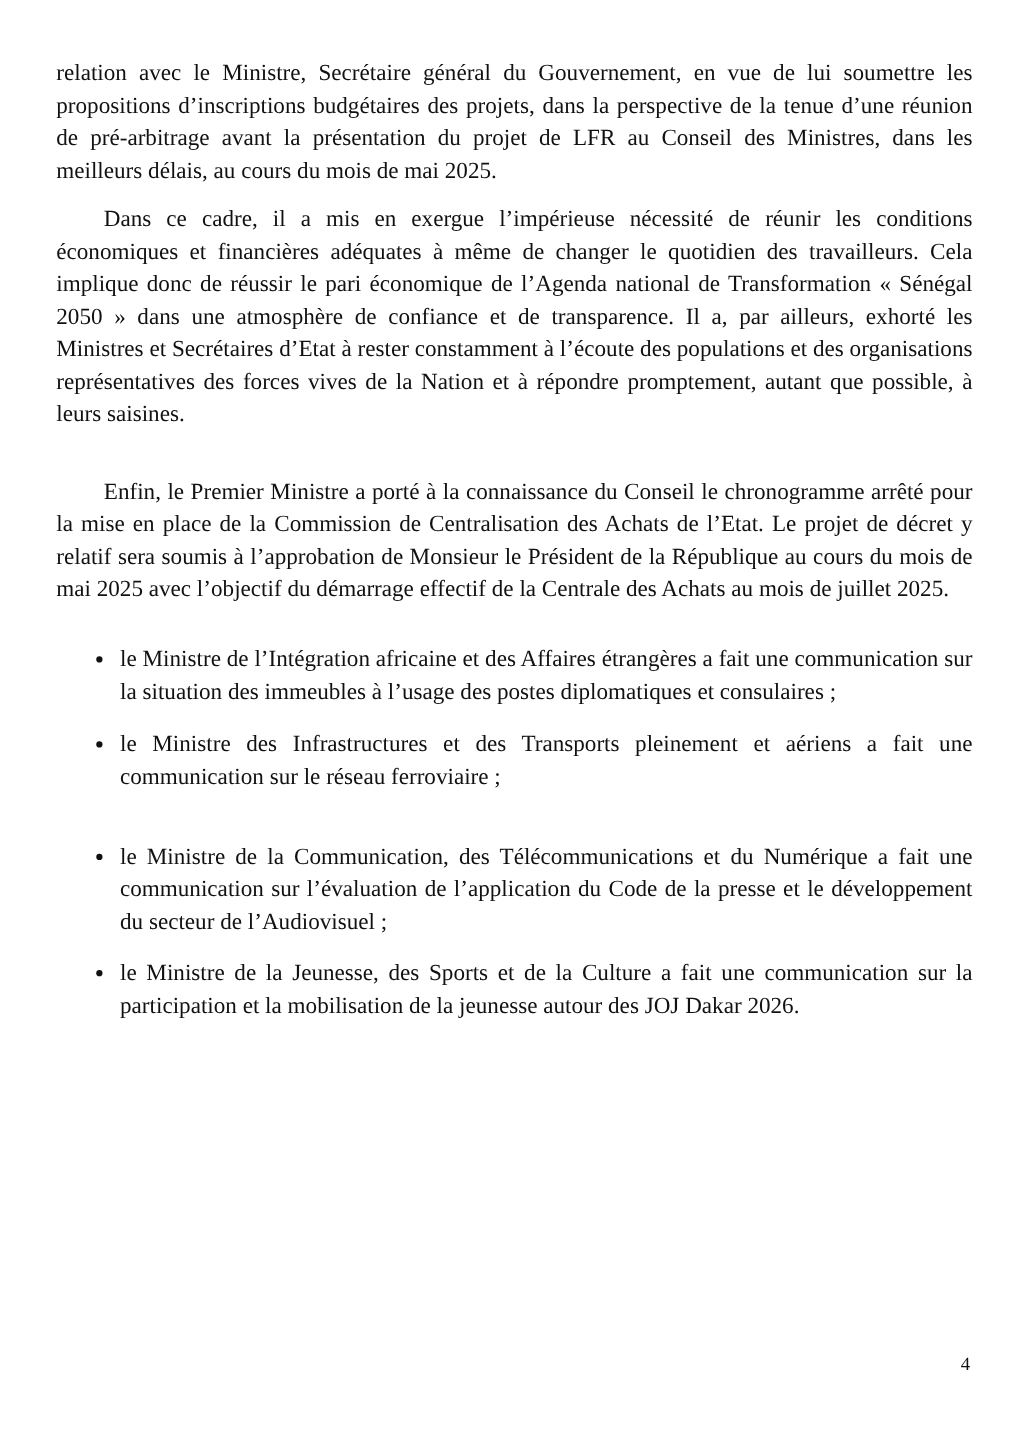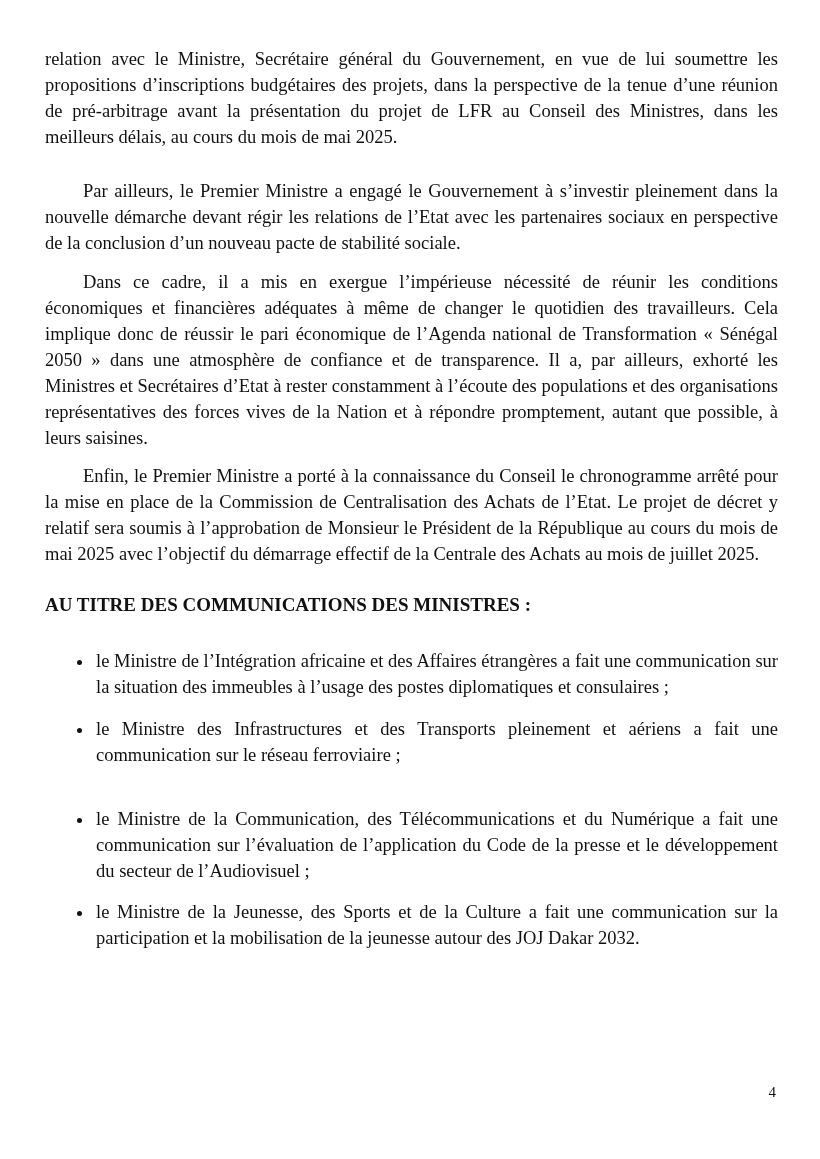--- a/index.html
+++ b/index.html
@@ -20,21 +20,21 @@
     color: #111111;
     overflow: hidden;
   }
   .para {
     margin: 0;
     text-align: justify;
   }
   .para.indent { text-indent: 38px; }
   .para.p2 { margin-top: 28px; }
   .para.p3 { margin-top: 13px; }
-  .para.p4 { margin-top: 12px; }
+  .para.p4 { margin-top: 36px; }
   .heading {
     margin: 25px 0 0 0;
     font-size: 19px;
     font-weight: bold;
     line-height: 26px;
     text-align: left;
   }
   .heading.bottom { margin-top: 67px; }
   ul.bullets {
     margin: 30px 0 0 0;
@@ -58,31 +58,29 @@
     color: #111111;
   }
 </style>
 </head>
 <body>
 
 <div class="page">
 
   <p class="para">relation avec le Ministre, Secrétaire général du Gouvernement, en vue de lui soumettre les propositions d’inscriptions budgétaires des projets, dans la perspective de la tenue d’une réunion de pré-arbitrage avant la présentation du projet de LFR au Conseil des Ministres, dans les meilleurs délais, au cours du mois de mai 2025.</p>
 
-  <p class="para indent p2">Par ailleurs, le Premier Ministre a engagé le Gouvernement à s’investir pleinement dans la nouvelle démarche devant régir les relations de l’Etat avec les partenaires sociaux en perspective de la conclusion d’un nouveau pacte de stabilité sociale.</p>
 
   <p class="para indent p3">Dans ce cadre, il a mis en exergue l’impérieuse nécessité de réunir les conditions économiques et financières adéquates à même de changer le quotidien des travailleurs. Cela implique donc de réussir le pari économique de l’Agenda national de Transformation « Sénégal 2050 » dans une atmosphère de confiance et de transparence. Il a, par ailleurs, exhorté les Ministres et Secrétaires d’Etat à rester constamment à l’écoute des populations et des organisations représentatives des forces vives de la Nation et à répondre promptement, autant que possible, à leurs saisines.</p>
 
   <p class="para indent p4">Enfin, le Premier Ministre a porté à la connaissance du Conseil le chronogramme arrêté pour la mise en place de la Commission de Centralisation des Achats de l’Etat. Le projet de décret y relatif sera soumis à l’approbation de Monsieur le Président de la République au cours du mois de mai 2025 avec l’objectif du démarrage effectif de la Centrale des Achats au mois de juillet 2025.</p>
 
-  <h2 class="heading">AU TITRE DES COMMUNICATIONS DES MINISTRES :</h2>
 
   <ul class="bullets">
     <li>le Ministre de l’Intégration africaine et des Affaires étrangères a fait une communication sur la situation des immeubles à l’usage des postes diplomatiques et consulaires ;</li>
     <li>le Ministre des Infrastructures et des Transports pleinement et aériens a fait une communication sur le réseau ferroviaire ;</li>
     <li class="gap-before">le Ministre de la Communication, des Télécommunications et du Numérique a fait une communication sur l’évaluation de l’application du Code de la presse et le développement du secteur de l’Audiovisuel ;</li>
-    <li class="small-gap">le Ministre de la Jeunesse, des Sports et de la Culture a fait une communication sur la participation et la mobilisation de la jeunesse autour des JOJ Dakar 2032.</li>
+    <li class="small-gap">le Ministre de la Jeunesse, des Sports et de la Culture a fait une communication sur la participation et la mobilisation de la jeunesse autour des JOJ Dakar 2026.</li>
   </ul>
 
 
   <div class="page-number">4</div>
 
 </div>
 
 </body></html>

